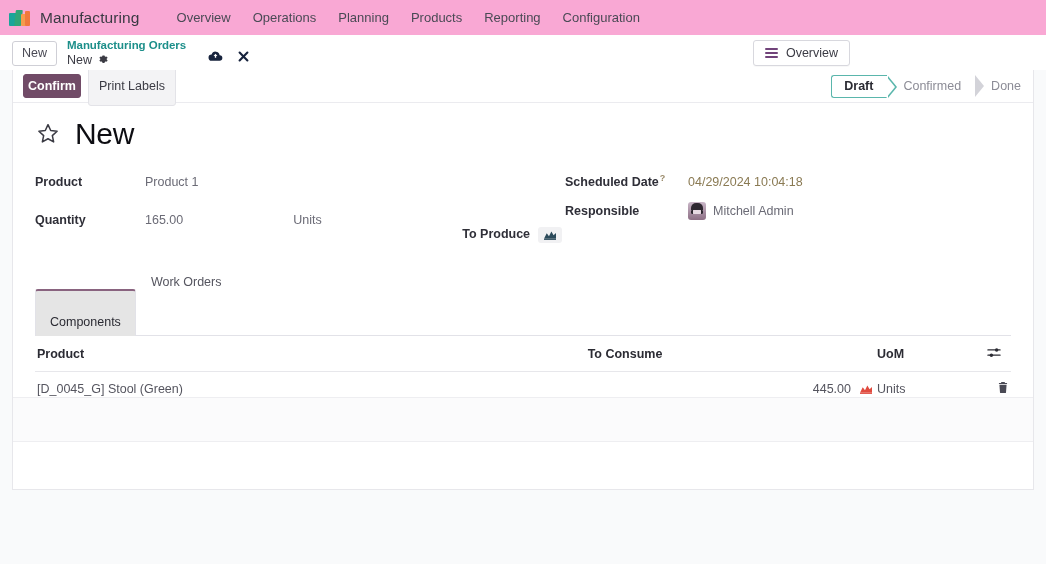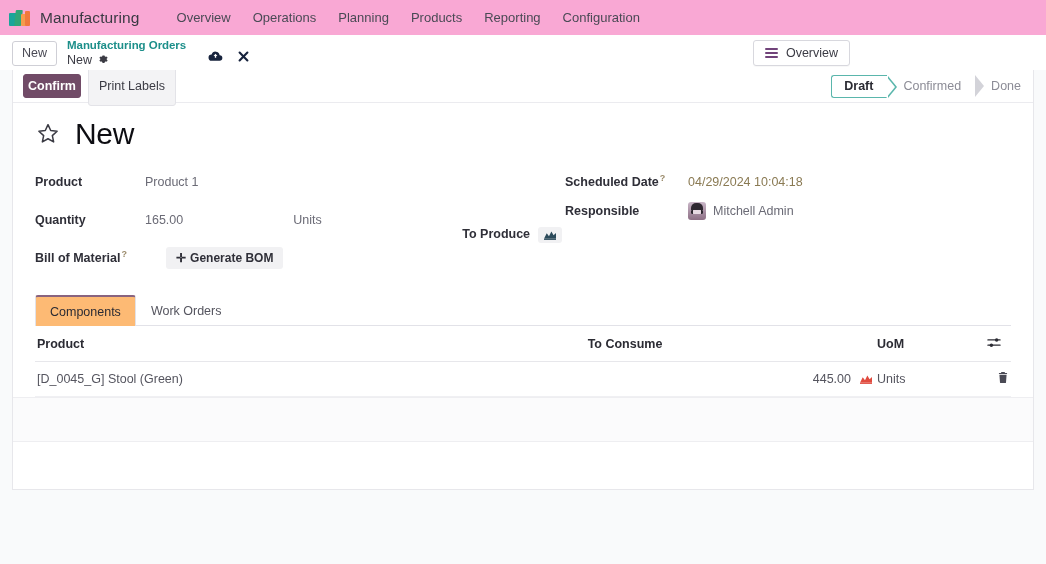--- a/index.html
+++ b/index.html
@@ -213,26 +213,27 @@
   .tab {
     font-size: 12.5px; color: #55555f;
     padding: 8px 14px 7px 14px;
     border: 1px solid transparent;
     border-bottom: none;
     cursor: pointer;
     position: relative; top: 1px;
     background: transparent;
   }
   .tab.active {
-    background: #fdba74;
+    background: #e5e5e5;
     border-color: #e2e2e8;
     border-top: 2px solid #89637f;
     border-radius: 3px 3px 0 0;
     color: #2b2b33;
-    padding-top: 8px;
+    padding-top: 24px;
+    margin-top: 23px;
   }
   .tab-body { padding-top: 0; }
 
   table.lines { width: 100%; border-collapse: collapse; }
   table.lines th {
     font-size: 12.5px; color: #2b2b33; font-weight: bold;
     text-align: left; padding: 10px 2px 9px 2px;
     border-bottom: 1px solid #e7e7eb;
     white-space: nowrap;
   }
@@ -347,29 +348,20 @@
               <span class="to-produce-label">To Produce</span>
               <span class="icon-btn">
                 <svg width="14" height="12" viewBox="0 0 16 14">
                   <path fill="#2b4a5a" d="M1 11.5L4.2 5l2.6 3.4L9.6 3l2.6 4.2L15 4.8v6.7z"></path>
                   <rect x="1" y="11.6" width="14" height="1.1" fill="#2b4a5a"></rect>
                 </svg>
               </span>
             </span>
           </div>
 
-          <div class="frow">
-            <span class="flabel wide">
-              <span>Bill of Material</span><span class="help-mark">?</span>
-            </span>
-            <button class="gen-bom-btn">
-              <span>✛</span>
-              <span>Generate BOM</span>
-            </button>
-          </div>
         </div>
 
         <div class="col-right">
           <div class="frow">
             <span class="flabel wide">
               <span>Scheduled Date</span><span class="help-mark">?</span>
             </span>
             <span class="fval date">04/29/2024 10:04:18</span>
           </div>
 

